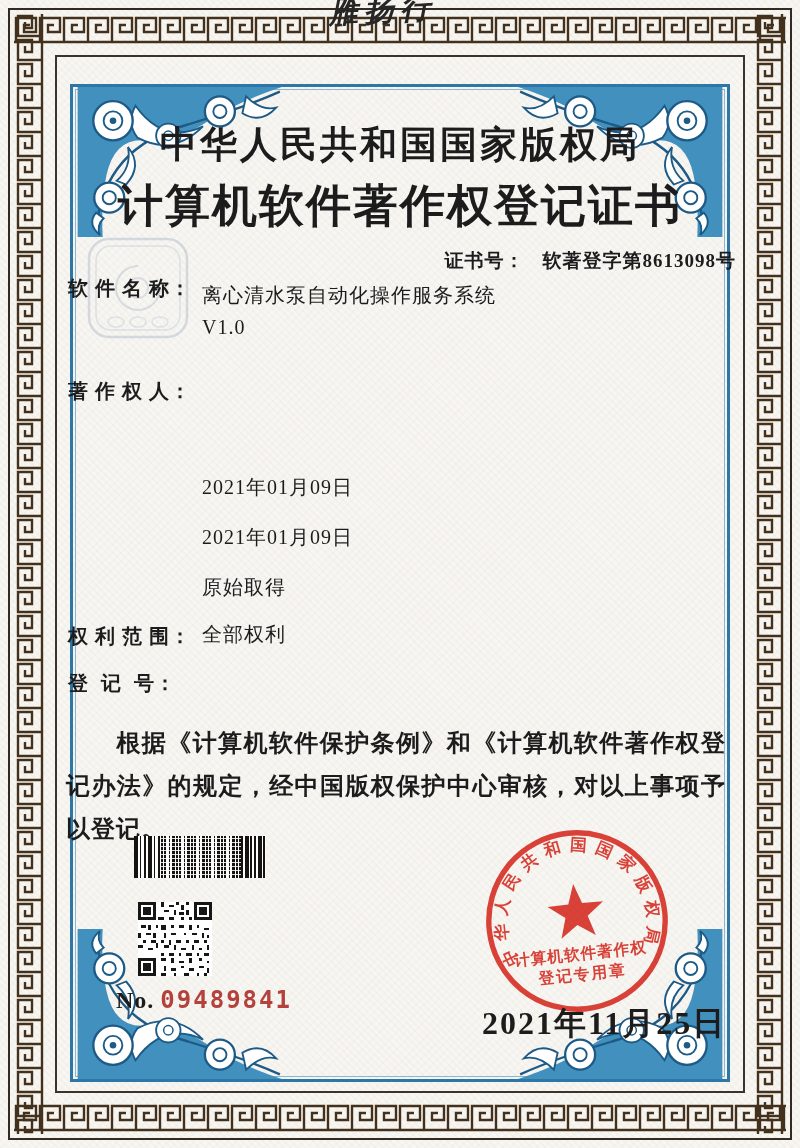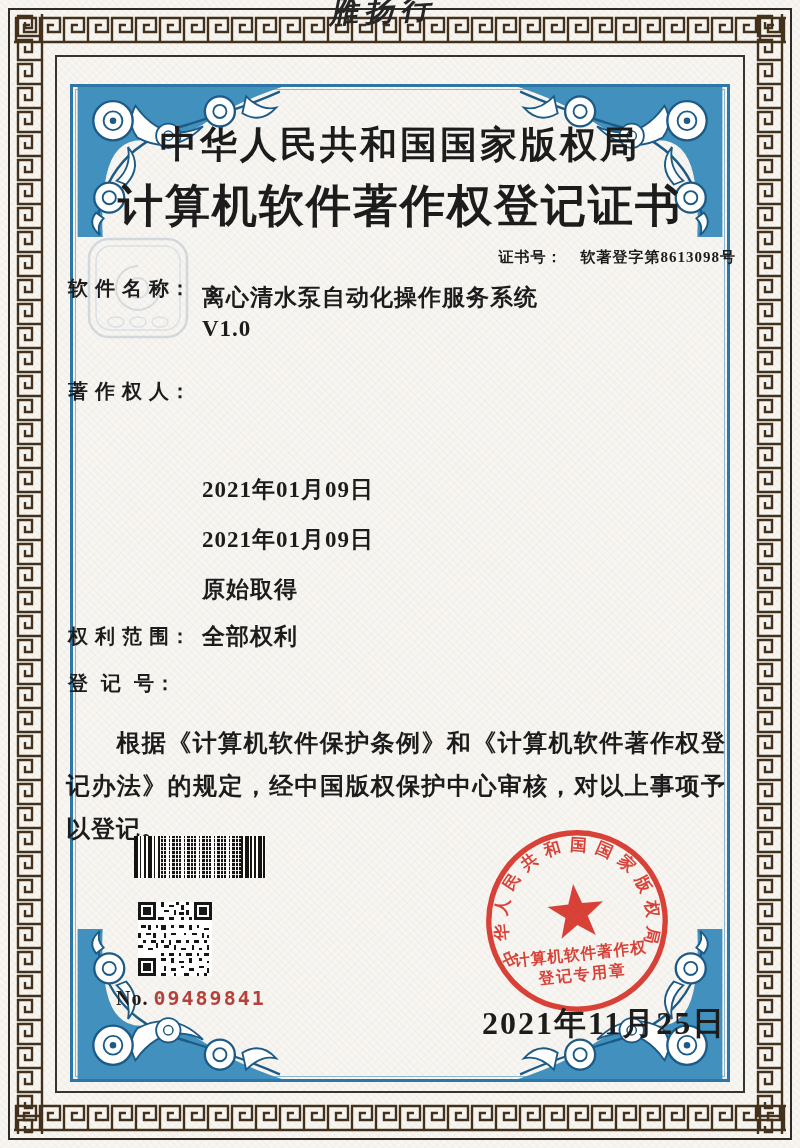--- a/index.html
+++ b/index.html
@@ -31,39 +31,39 @@
   
   .handwriting{
     position:absolute;top:-10px;left:328px;font-size:30px;font-style:italic;
     font-weight:bold;color:#262626;transform:rotate(-3deg);letter-spacing:6px;
     font-family:"DejaVu Serif",serif;
   }
   .title{position:absolute;top:120px;left:0;width:100%;text-align:center;
     font-size:37px;font-weight:bold;letter-spacing:3px;}
   .subtitle{position:absolute;top:176px;left:0;width:100%;text-align:center;
     font-size:45px;font-weight:bold;letter-spacing:2px;}
-  .certline{position:absolute;top:248px;right:64px;font-size:15px;font-weight:bold;letter-spacing:1px;}
+  .certline{position:absolute;top:248px;right:64px;font-size:19px;font-weight:bold;letter-spacing:1px;}
   .certline .gap{display:inline-block;width:18px;}
   
   .watermark{position:absolute;left:86px;top:236px;width:104px;height:104px;opacity:.45;}
   
   .field-label{position:absolute;left:68px;font-size:20px;font-weight:bold;letter-spacing:1px;white-space:pre;}
-  .field-value{position:absolute;left:202px;font-size:23px;font-weight:bold;letter-spacing:1px;white-space:pre;}
+  .field-value{position:absolute;left:202px;font-size:20px;font-weight:normal;letter-spacing:1px;white-space:pre;}
   
   .statement{position:absolute;left:66px;top:722px;width:660px;font-size:24px;
     line-height:43px;font-weight:bold;text-indent:2.1em;letter-spacing:1px;text-align:justify;}
   
   .barcode{position:absolute;left:134px;top:836px;width:132px;height:42px;display:flex;}
   .bc-l{width:27px;height:100%;background:repeating-linear-gradient(90deg,#151210 0 4px,#fdfdfd 4px 6px,#151210 6px 7px,#fdfdfd 7px 10px,#151210 10px 12px,#fdfdfd 12px 14px);}
   .bc-m{flex:1;height:100%;background:
       repeating-linear-gradient(0deg, transparent 0 3px, rgba(255,255,255,.85) 3px 4px),
       repeating-linear-gradient(90deg,#151210 0 2px,#fdfdfd 2px 3px,#151210 3px 5px,#fdfdfd 5px 8px,#151210 8px 9px,#fdfdfd 9px 11px,#151210 11px 14px,#fdfdfd 14px 15px);}
   .bc-r{width:25px;height:100%;background:repeating-linear-gradient(90deg,#151210 0 2px,#fdfdfd 2px 4px,#151210 4px 8px,#fdfdfd 8px 9px,#151210 9px 11px,#fdfdfd 11px 13px);}
   .qr{position:absolute;left:138px;top:902px;width:74px;height:74px;}
-  .serial{position:absolute;left:116px;top:986px;font-size:20px;}
+  .serial{position:absolute;left:116px;top:986px;font-size:24px;}
   .serial .prefix{font-weight:bold;color:#1c1c1c;letter-spacing:1px;}
   .serial .num{color:#b5413c;font-family:"DejaVu Sans Mono",monospace;letter-spacing:2px;font-weight:bold;}
   
   .seal{position:absolute;left:479px;top:823px;width:196px;height:196px;
     transform:rotate(-6deg);opacity:.92;mix-blend-mode:multiply;}
   .issue-date{position:absolute;left:482px;top:1002px;font-size:32px;font-weight:bold;letter-spacing:2px;}
 </style>
 </head>
 <body>
 

